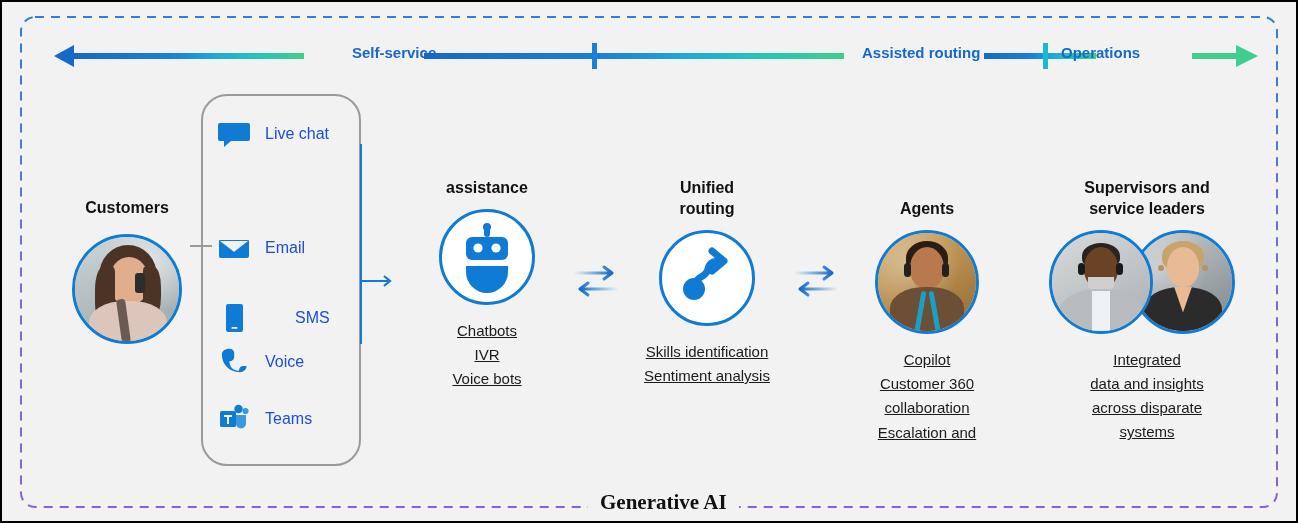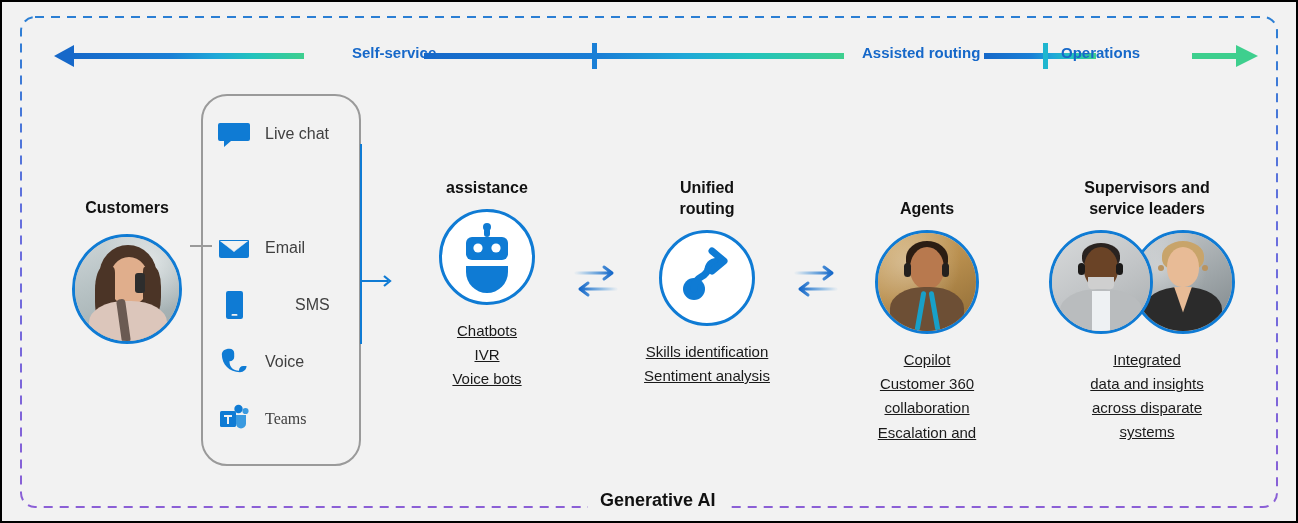--- a/index.html
+++ b/index.html
@@ -63,21 +63,21 @@
     box-sizing:border-box;
   }
   .chan-connector{position:absolute;left:188px;top:243px;width:22px;height:2px;background:#9a9a9a;}
 
   .channels{position:absolute;left:215px;top:104px;width:150px;height:348px;}
   .chan{
     position:absolute;left:0;width:150px;height:44px;
     display:flex;align-items:center;gap:14px;
   }
   .chan-ico{width:34px;height:34px;flex:0 0 34px;position:relative;}
-  .chan-lbl{font-size:16px;color:#404040;white-space:nowrap;}
+  .chan-lbl{font-size:16px;color:#1d4ed8;white-space:nowrap;}
 
   
   .feedline{position:absolute;left:358px;top:142px;width:2px;height:200px;background:#0f7bd4;}
   .feedarrow{position:absolute;left:358px;top:271px;width:40px;height:16px;}
 
   
   .pillar{position:absolute;text-align:center;}
   .pillar-title{font-size:16px;font-weight:700;color:#111;line-height:1.3;}
   .pillar-sub{font-size:15px;color:#1a1a1a;line-height:1.62;text-decoration:underline;}
 
@@ -106,22 +106,23 @@
 
   
   .exch{position:absolute;width:52px;height:42px;}
   #exch1{left:570px;top:258px;}
   #exch2{left:790px;top:258px;}
 
   
   .gen-label{
     position:absolute;left:586px;top:488px;
     background:#f2f2f2;padding:0 12px;
-    font-size:18px;font-weight:700;color:#111;
+    font-size:21px;font-weight:700;color:#111;
     white-space:nowrap;
+    font-family:Liberation Serif, serif;
   }
 </style>
 </head>
 <body>
 
 <div class="stage">
 
   <div class="dashed-frame">
     <svg width="1258" height="492" viewBox="0 0 1258 492">
       <defs>
@@ -205,40 +206,40 @@
         <svg width="34" height="34" viewBox="0 0 34 34">
           <path d="M2 9 h30 v16 a2 2 0 0 1 -2 2 h-26 a2 2 0 0 1 -2 -2 z" fill="#0f7bd4"></path>
           <path d="M2 9 h30 l-15 12 z" fill="#e9eef1"></path>
           <path d="M2 9 h30 l-15 11.5 z" fill="#0f7bd4"></path>
           <path d="M3 10 h28 l-14 10.5 z" fill="#f2f2f2"></path>
         </svg>
       </span>
       <span class="chan-lbl">Email</span>
     </div>
 
-    <div class="chan" style="top:177px;gap:44px;">
+    <div class="chan" style="top:190px;gap:44px;">
       <span class="chan-ico">
         <svg width="34" height="34" viewBox="0 0 34 34">
           <rect x="9" y="3" width="17" height="28" rx="2.2" fill="#0f7bd4"></rect>
           <rect x="14.5" y="26" width="6" height="1.8" rx="0.9" fill="#f2f2f2"></rect>
         </svg>
       </span>
       <span class="chan-lbl">SMS</span>
     </div>
 
     <div class="chan" style="top:234px;">
       <span class="chan-ico">
         <svg width="34" height="34" viewBox="0 0 34 34">
           <path d="M11 3 c3 0 5 2 5 4.5 l0 4 c0 2.5 -2 4.5 -5 4.5 c0 6 4 10 10 10 c0 -3 2 -5 4.5 -5 l3.5 0 c0 0 0 0 0 0 c0 3.5 -3 6.5 -7 6.5 c-11 0 -19 -8 -19 -18.5 c0 -3.5 3 -6 8 -6 z" fill="#0f7bd4" transform="translate(2,1) scale(0.95)"></path>
         </svg>
       </span>
       <span class="chan-lbl">Voice</span>
     </div>
 
-    <div class="chan" style="top:291px;font-family:Liberation Serif, serif;">
+    <div class="chan" style="top:291px;">
       <span class="chan-ico">
         <svg width="34" height="34" viewBox="0 0 34 34">
           <circle cx="21.5" cy="7" r="4.2" fill="#0f7bd4"></circle>
           <circle cx="28.5" cy="9" r="3.1" fill="#3a9ae0"></circle>
           <path d="M19 13 h10 v8.5 a5 5 0 0 1 -5 5 a5 5 0 0 1 -5 -5 z" fill="#3a9ae0"></path>
           <rect x="3" y="9" width="16" height="16" rx="1.6" fill="#0f7bd4"></rect>
           <path d="M7 13 h8 v2 h-3 v7 h-2 v-7 h-3 z" fill="#f2f2f2"></path>
         </svg>
       </span>
       <span class="chan-lbl">Teams</span>

